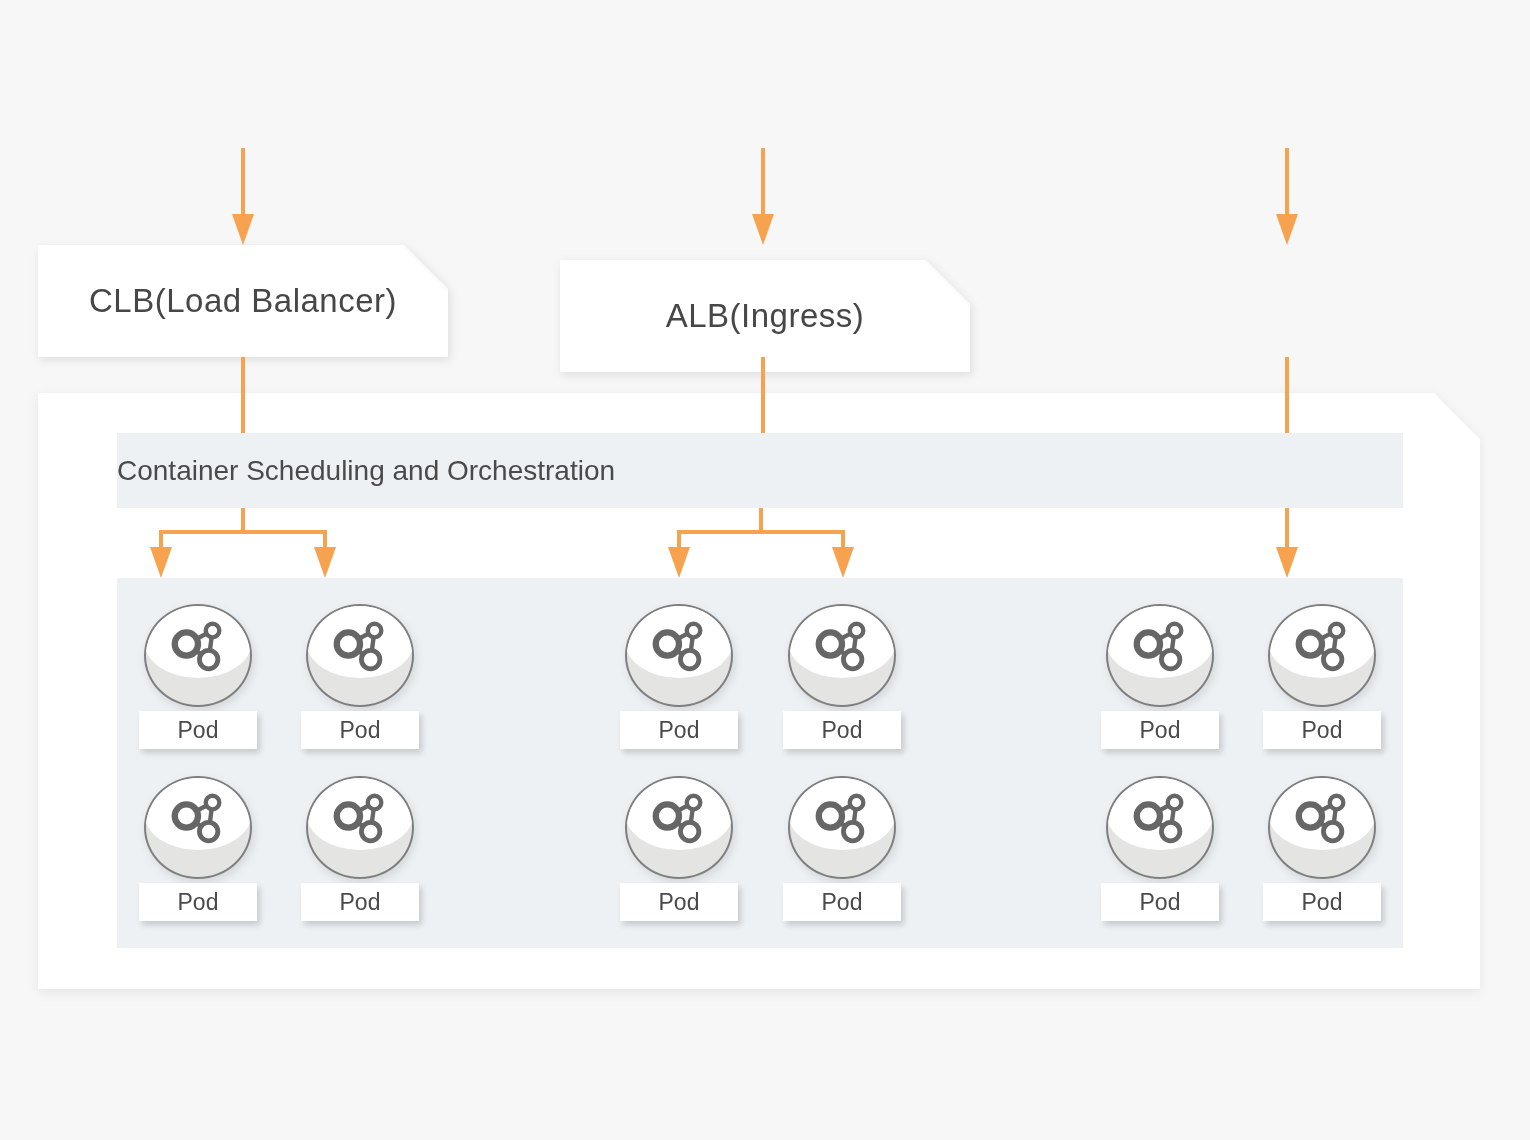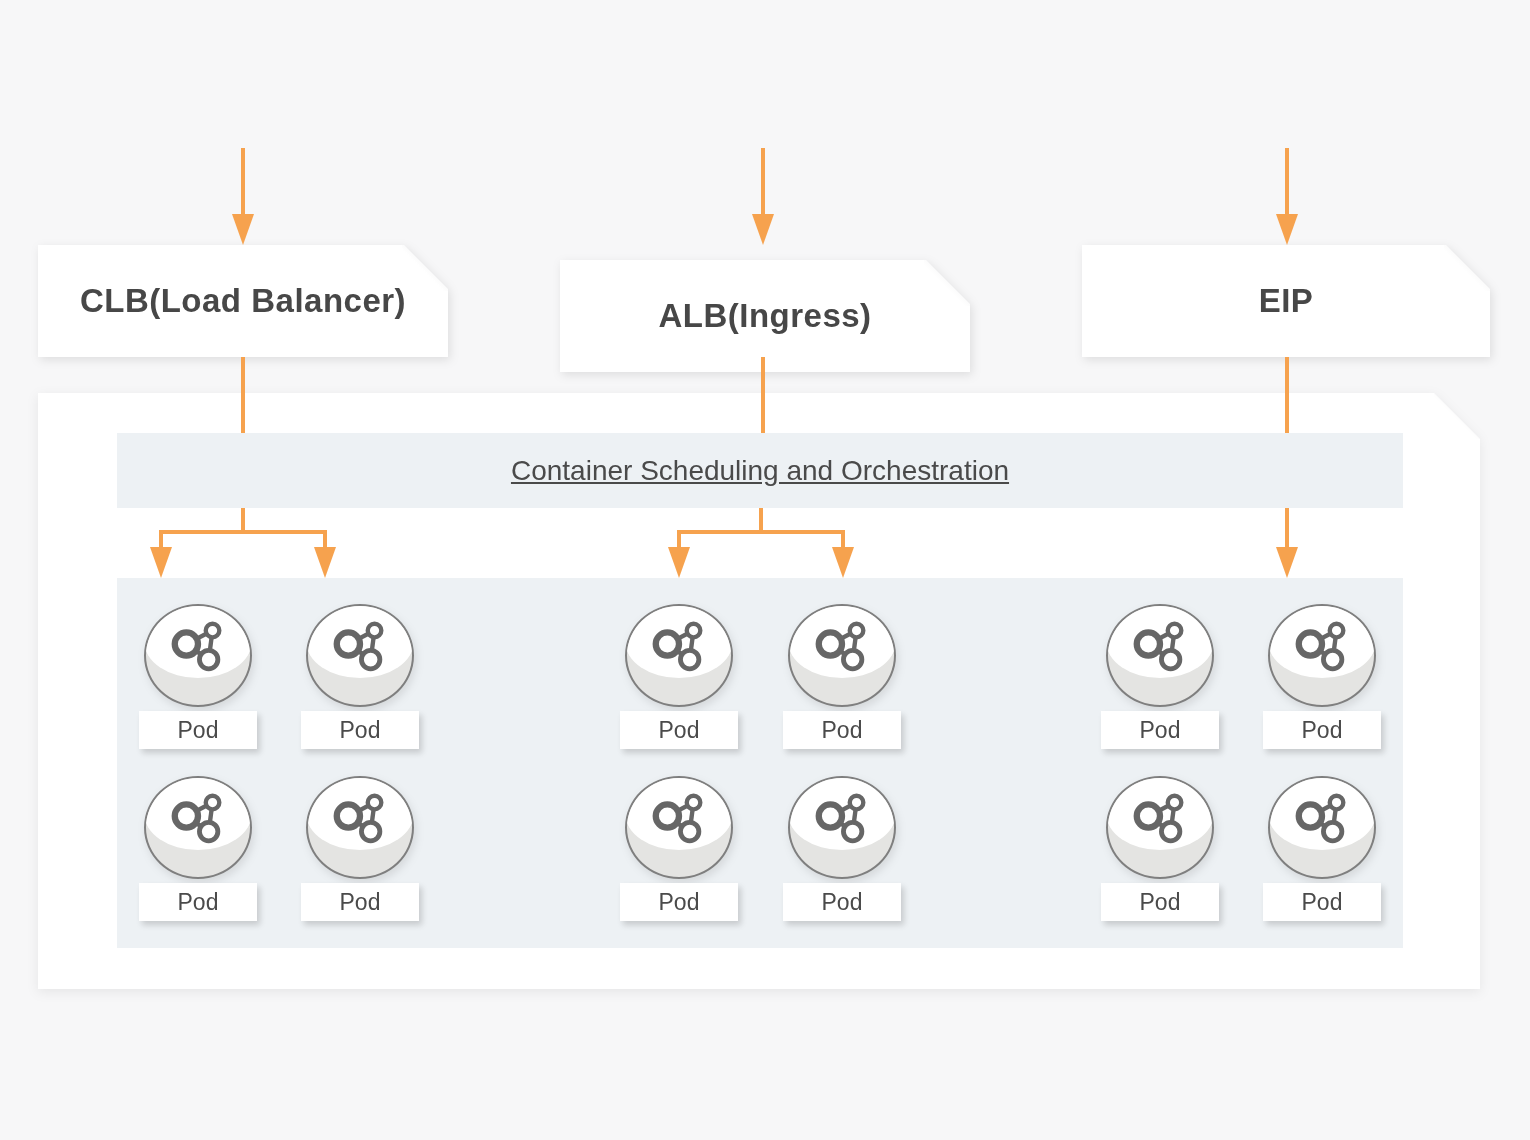--- a/index.html
+++ b/index.html
@@ -18,25 +18,25 @@
 
   
   .shadow-wrap{position:absolute;filter:drop-shadow(2px 3px 5px rgba(0,0,0,0.10));}
   .shadow-wrap.soft{filter:drop-shadow(0px 3px 6px rgba(0,0,0,0.07));}
   .notched{position:relative;width:100%;height:100%;background:var(--panel);
     clip-path:polygon(0 0, calc(100% - 44px) 0, 100% 44px, 100% 100%, 0 100%);}
   .notched.big{clip-path:polygon(0 0, calc(100% - 46px) 0, 100% 46px, 100% 100%, 0 100%);}
   .notched::after{content:'';position:absolute;top:0;right:0;width:46px;height:46px;
     background:linear-gradient(to bottom left, rgba(110,110,110,0.20), rgba(255,255,255,0) 55%);}
   .node-box{display:flex;align-items:center;justify-content:center;
-    font-size:33px;color:var(--text);letter-spacing:0.5px;font-weight:bold;}
+    font-size:33px;color:var(--text);letter-spacing:0.5px;}
 
   
   .banner{position:absolute;left:117px;top:433px;width:1286px;height:75px;background:var(--subpanel);
-    display:flex;align-items:center;justify-content:center;font-size:28px;color:#4a4a4a;z-index:2;text-decoration:underline;}
+    display:flex;align-items:center;justify-content:flex-start;font-size:28px;color:#4a4a4a;z-index:2;}
   .pods-area{position:absolute;left:117px;top:578px;width:1286px;height:370px;background:var(--subpanel);z-index:2;}
 
   
   .vl{position:absolute;width:4px;background:var(--orange);z-index:5;}
   .hl{position:absolute;height:4px;background:var(--orange);z-index:5;}
   .ah{position:absolute;width:0;height:0;border-left:11px solid transparent;
     border-right:11px solid transparent;border-top:31px solid var(--orange);z-index:5;}
 
   
   .pod{position:absolute;width:108px;height:103px;z-index:3;filter:drop-shadow(2px 4px 4px rgba(0,0,0,0.10));}
@@ -67,25 +67,20 @@
   <div class="shadow-wrap" style="left:38px;top:245px;width:410px;height:112px;z-index:4">
     <div class="notched node-box">
       <span>CLB(Load Balancer)</span>
     </div>
   </div>
   <div class="shadow-wrap" style="left:560px;top:260px;width:410px;height:112px;z-index:4">
     <div class="notched node-box">
       <span>ALB(Ingress)</span>
     </div>
   </div>
-  <div class="shadow-wrap" style="left:1082px;top:245px;width:408px;height:112px;z-index:4">
-    <div class="notched node-box">
-      <span>EIP</span>
-    </div>
-  </div>
 
   <div class="vl" style="left:241px;top:148px;height:66px"></div>
   <div class="ah" style="left:232px;top:214px"></div>
   <div class="vl" style="left:761px;top:148px;height:66px"></div>
   <div class="ah" style="left:752px;top:214px"></div>
   <div class="vl" style="left:1285px;top:148px;height:66px"></div>
   <div class="ah" style="left:1276px;top:214px"></div>
 
   <div class="vl" style="left:241px;top:357px;height:76px"></div>
   <div class="vl" style="left:761px;top:357px;height:76px"></div>

